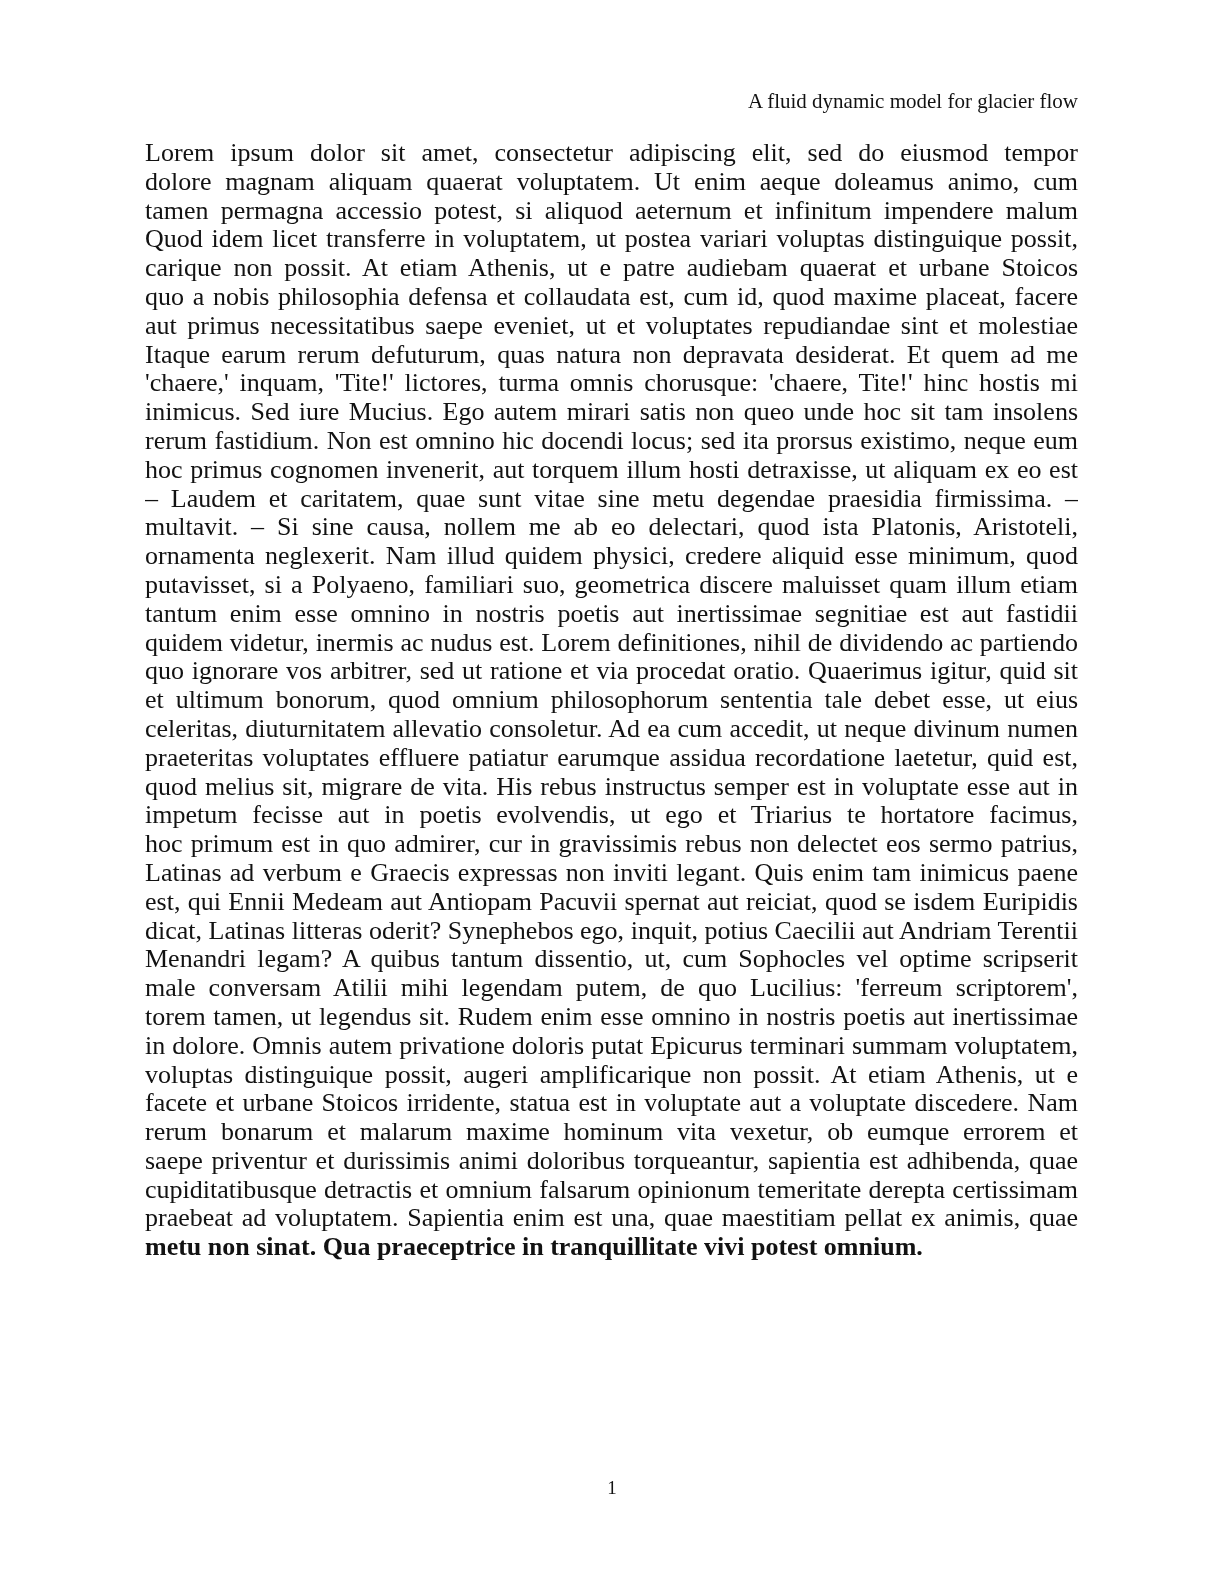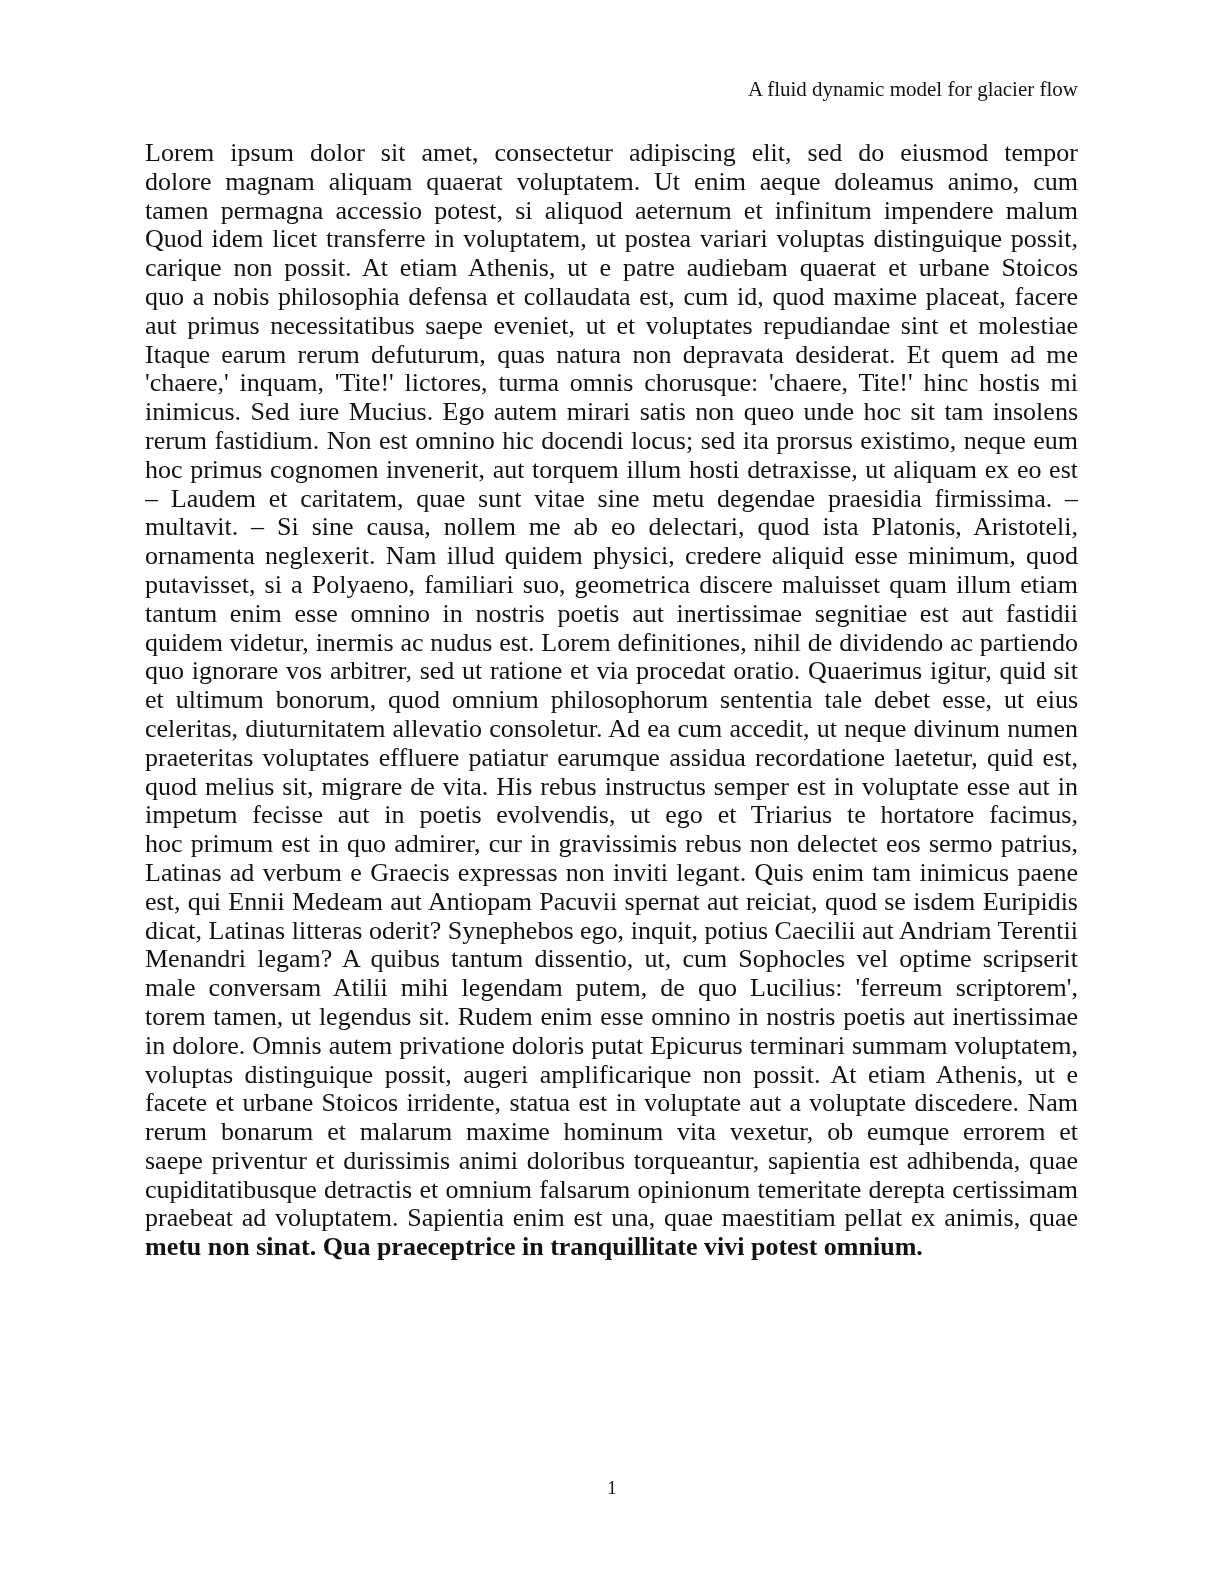--- a/index.html
+++ b/index.html
@@ -12,21 +12,21 @@
     width: 1224px;
     height: 1584px;
     margin: 0 auto;
     background: #ffffff;
     color: #121212;
     font-family: "Liberation Serif", "DejaVu Serif", serif;
     overflow: hidden;
   }
   .running-header {
     position: absolute;
-    top: 76px;
+    top: 88px;
     left: 145px;
     right: 146px;
     text-align: right;
     font-size: 21px;
     line-height: 26px;
     color: #121212;
   }
   .body-text {
     position: absolute;
     top: 139px;

